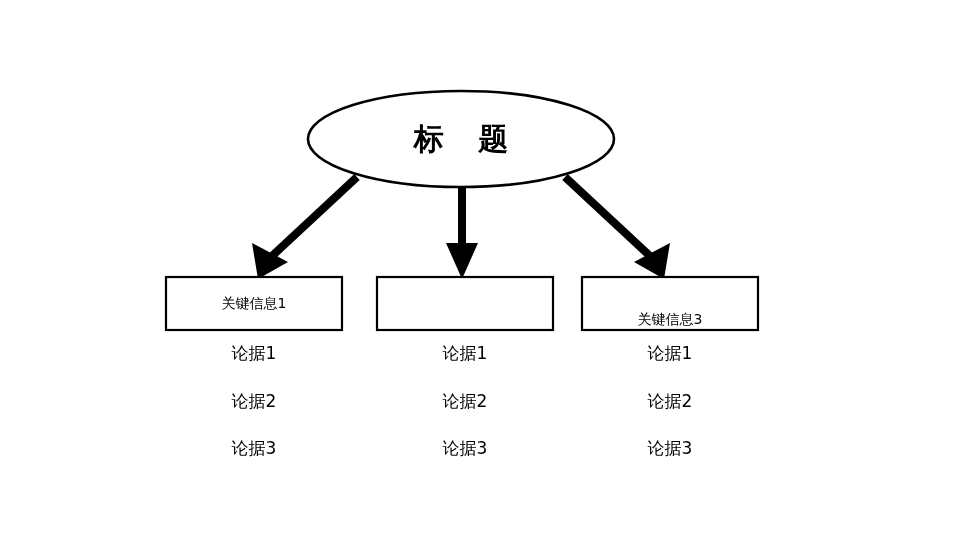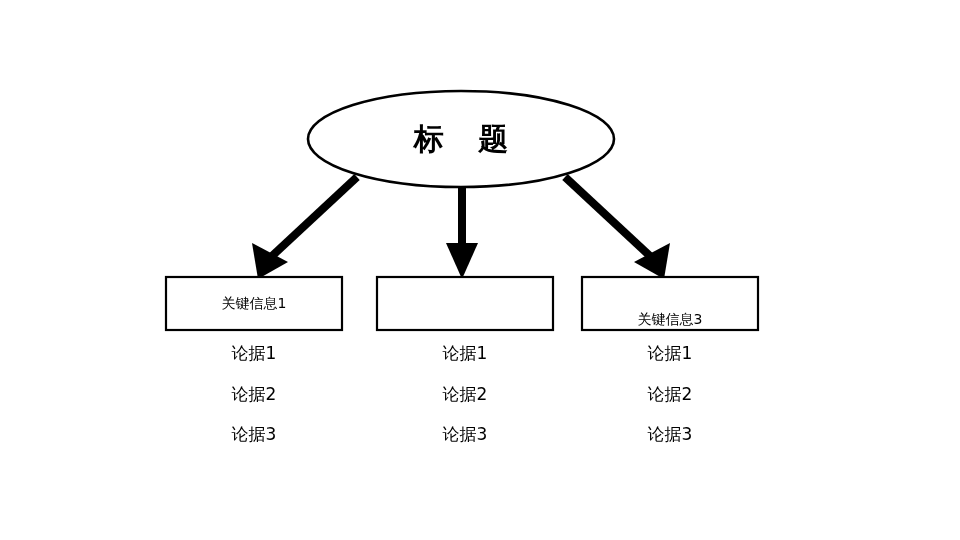--- a/index.html
+++ b/index.html
@@ -54,21 +54,21 @@
   #key-box-label-1 { left: 377px; top: 277px; width: 176px; }
   #key-box-label-2 { left: 582px; top: 277px; width: 176px; margin-top: 16px; }
 
   .evidence-column {
     position: absolute;
     top: 344px;
     width: 176px;
     display: flex;
     flex-direction: column;
     align-items: center;
-    gap: 22px;
+    gap: 29px;
   }
   #evidence-column-0 { left: 166px; }
   #evidence-column-1 { left: 377px; }
   #evidence-column-2 { left: 582px; }
   .evidence-item {
     font-size: 17px;
     color: #000000;
     line-height: 1.1;
     white-space: nowrap;
     user-select: none;

